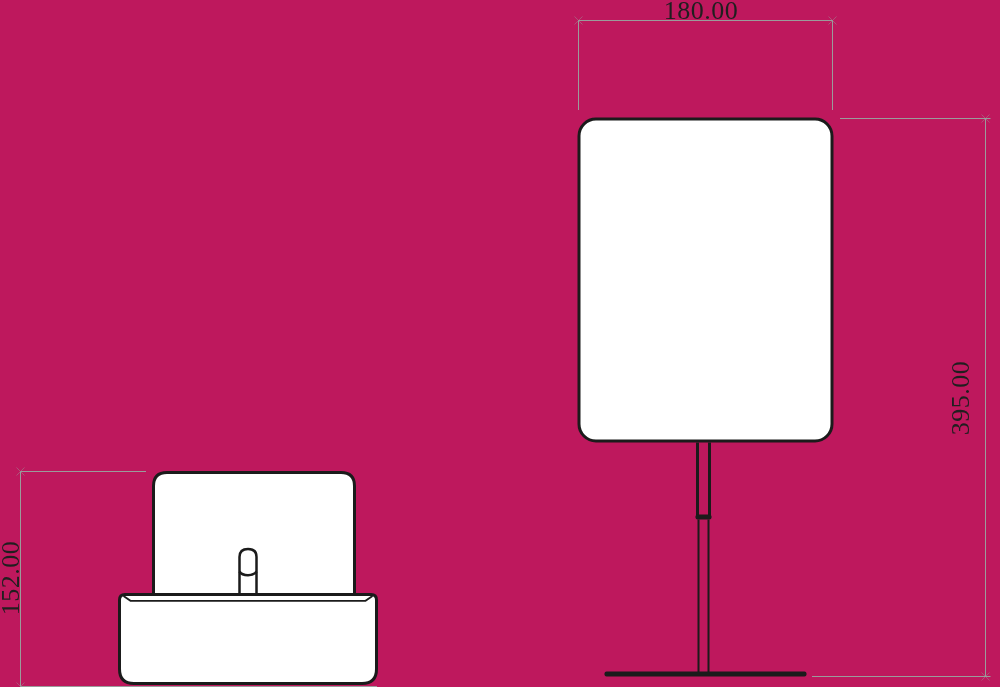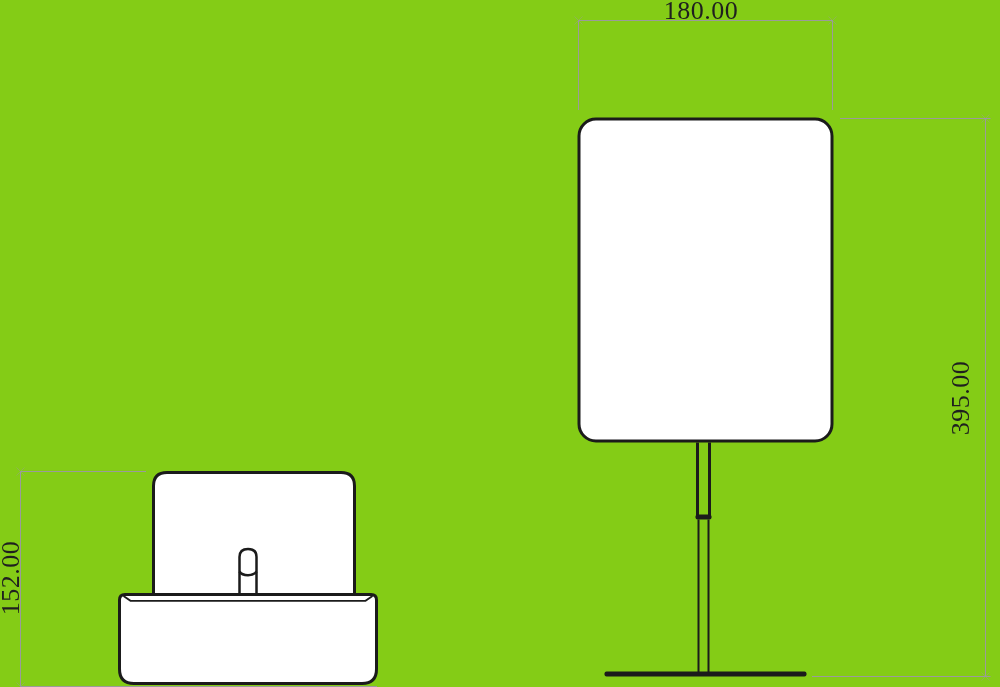--- a/index.html
+++ b/index.html
@@ -4,21 +4,21 @@
 <style>
   html, body {
     margin: 0;
     padding: 0;
     background: #ffffff;
   }
   .canvas {
     position: relative;
     width: 1000px;
     height: 687px;
-    background: #84cc16;
+    background: #be185d;
     overflow: hidden;
   }
   svg {
     display: block;
   }
   text.dim-label {
     font-family: "Liberation Serif", serif;
     font-size: 26px;
     letter-spacing: 0.5px;
   }

